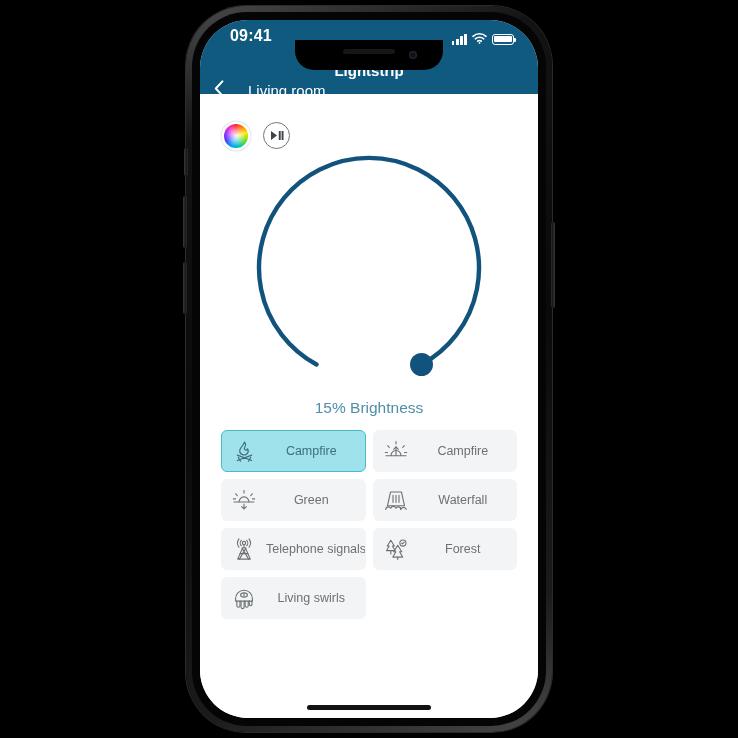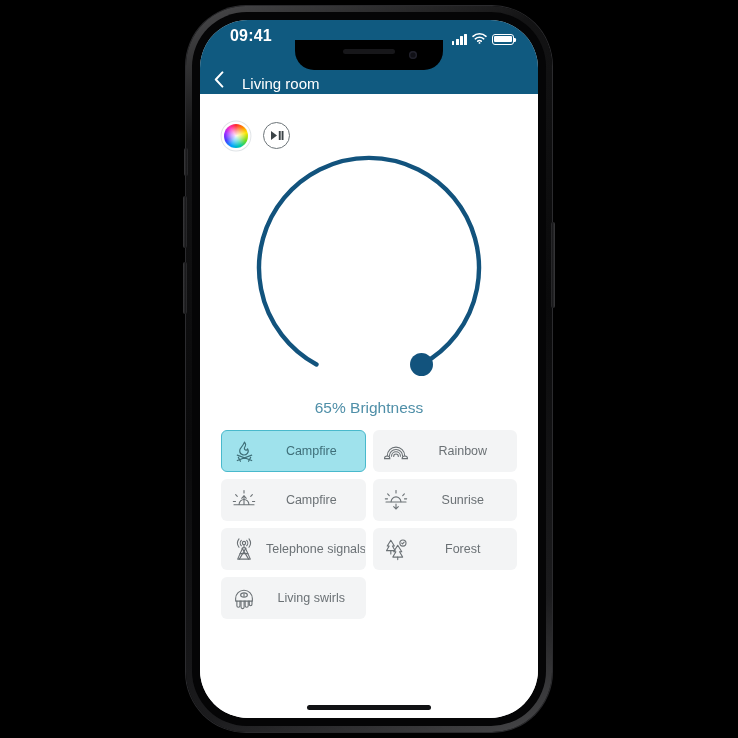--- a/index.html
+++ b/index.html
@@ -154,24 +154,24 @@
   .battery span { display: block; height: 100%; width: 100%; background: #ffffff; border-radius: 1px; }
 
   .nav-bar {
     position: absolute;
     left: 0; right: 0; top: 34px;
     height: 40px;
   }
   .nav-back {
     position: absolute;
     left: 14px;
-    top: 4px;
-    display: flex;
-    align-items: flex-end;
-    gap: 18px;
+    top: 19px;
+    display: flex;
+    align-items: center;
+    gap: 24px;
     height: 34px;
     cursor: pointer;
   }
   .nav-back-label {
     color: #ffffff;
     font-size: 15px;
   }
   .nav-title {
     position: absolute;
     left: 0; right: 0;
@@ -346,20 +346,21 @@
 
       <div class="nav-bar">
         <div class="nav-back">
           <span>
             <svg width="10" height="17" viewBox="0 0 10 17" fill="none">
               <path d="M8.4 1.4L1.8 8.5l6.6 7.1" stroke="#fff" stroke-width="2" stroke-linecap="round" stroke-linejoin="round"></path>
             </svg>
           </span>
           <span class="nav-back-label">Living room</span>
         </div>
+        <div class="nav-title">Lightstrip</div>
       </div>
     </div>
 
     <div class="content">
 
       <div class="quick-row">
         <div class="color-wheel"></div>
         <div class="play-pause">
           <svg width="14" height="11" viewBox="0 0 14 11" fill="none">
             <path d="M1 1L7 5.5L1 10z" fill="#3c4448"></path>
@@ -373,48 +374,35 @@
         <svg class="dial-svg" width="250" height="240" viewBox="0 0 250 240">
 
           <path d="M 72.5 212.5 A 110 110 0 1 1 177.5 212.5" fill="none" stroke="#ffffff" stroke-width="11" stroke-linecap="round"></path>
 
           <path d="M 72.5 212.5 A 110 110 0 1 1 177.5 212.5" fill="none" stroke="#12537D" stroke-width="4.4" stroke-linecap="round"></path>
 
           <circle cx="177.5" cy="212.5" r="11.5" fill="#12537D"></circle>
         </svg>
       </div>
 
-      <div class="brightness-label">65% Brightness</div>
+      <div class="brightness-label">15% Brightness</div>
 
       <div class="scene-grid">
 
         <div class="scene-tile selected">
           <span class="scene-icon">
             <svg width="25" height="25" viewBox="0 0 26 26" fill="none" stroke="currentColor" stroke-width="1.2" stroke-linecap="round" stroke-linejoin="round">
               <path d="M13 3.2c2.1 2.5 1.1 4 .3 5.1-.9 1.3-.4 2.6.7 3.1.9.4 2-.2 2.2-1.3.9 1.5.9 3.4-.2 4.8-1.1 1.4-2.9 2-4.6 1.6-1.9-.4-3.3-2.1-3.4-4-.1-2 1-3.2 2-4.3 1.3-1.4 2-2.9 3-5z"></path>
               <path d="M5.5 22.4l15-5.6M20.5 22.4l-15-5.6"></path>
               <path d="M6.6 19.1l2.2 4.1M19.4 19.1l-2.2 4.1"></path>
             </svg>
           </span>
           <span class="scene-label">Campfire</span>
         </div>
 
-        <div class="scene-tile">
-          <span class="scene-icon">
-            <svg width="26" height="22" viewBox="0 0 28 22" fill="none" stroke="currentColor" stroke-width="1.15" stroke-linecap="round">
-              <path d="M4.6 16.2a9.4 9.4 0 0 1 18.8 0"></path>
-              <path d="M6.9 16.4a7.1 7.1 0 0 1 14.2 0"></path>
-              <path d="M9.2 16.6a4.8 4.8 0 0 1 9.6 0"></path>
-              <path d="M11.5 16.8a2.5 2.5 0 0 1 5 0"></path>
-              <path d="M1.6 19.2c0-1.6 1.3-2.9 2.9-2.9s2.9 1.3 2.9 2.9H1.6z"></path>
-              <path d="M20.6 19.2c0-1.6 1.3-2.9 2.9-2.9s2.9 1.3 2.9 2.9h-5.8z"></path>
-            </svg>
-          </span>
-          <span class="scene-label">Rainbow</span>
-        </div>
 
         <div class="scene-tile">
           <span class="scene-icon">
             <svg width="26" height="25" viewBox="0 0 26 26" fill="none" stroke="currentColor" stroke-width="1.15" stroke-linecap="round">
               <path d="M7.9 17.1a5.1 5.1 0 0 1 10.2 0"></path>
               <path d="M2.6 17.4h20.8"></path>
               <path d="M13 2.6v2.5M13 17.1V8.3"></path>
               <path d="M10.6 10.7L13 8.2l2.4 2.5"></path>
               <path d="M4.3 6.9l1.7 1.8M21.7 6.9L20 8.7"></path>
               <path d="M1.9 14.1h2.3M21.8 14.1h2.3"></path>
@@ -427,23 +415,34 @@
           <span class="scene-icon">
             <svg width="26" height="25" viewBox="0 0 26 26" fill="none" stroke="currentColor" stroke-width="1.15" stroke-linecap="round">
               <path d="M7.9 14.3a5.1 5.1 0 0 1 10.2 0"></path>
               <path d="M2.6 14.6h20.8"></path>
               <path d="M13 2.6v2.5"></path>
               <path d="M13 16.6v5.3M10.6 19.4L13 21.9l2.4-2.5"></path>
               <path d="M4.3 6.1l1.7 1.8M21.7 6.1L20 7.9"></path>
               <path d="M1.9 11.3h2.3M21.8 11.3h2.3"></path>
             </svg>
           </span>
-          <span class="scene-label">Sunrise</span>
-        </div>
-
+          <span class="scene-label">Green</span>
+        </div>
+
+        <div class="scene-tile">
+          <span class="scene-icon">
+            <svg width="26" height="25" viewBox="0 0 26 26" fill="none" stroke="currentColor" stroke-width="1.15" stroke-linecap="round" stroke-linejoin="round">
+              <path d="M7.3 4.2h11.4l3.2 14.3H4.1L7.3 4.2z"></path>
+              <path d="M9.9 7.5v7.4M13 7.5v7.4M16.1 7.5v7.4"></path>
+              <path d="M2.4 22.3c0-1.5 1.2-2.7 2.7-2.7 1 0 1.9.6 2.4 1.4.4-1.1 1.5-1.9 2.7-1.9s2.3.8 2.7 1.9c.5-.8 1.4-1.4 2.4-1.4 1.5 0 2.7 1.2 2.7 2.7"></path>
+              <path d="M18 22.3c.3-1.3 1.4-2.2 2.8-2.2 1.4 0 2.5.9 2.8 2.2"></path>
+            </svg>
+          </span>
+          <span class="scene-label">Waterfall</span>
+        </div>
 
         <div class="scene-tile">
           <span class="scene-icon">
             <svg width="26" height="25" viewBox="0 0 26 26" fill="none" stroke="currentColor" stroke-width="1.15" stroke-linecap="round" stroke-linejoin="round">
               <circle cx="13" cy="6.3" r="1.7"></circle>
               <path d="M10.2 3.5a4 4 0 0 0 0 5.6M15.8 3.5a4 4 0 0 1 0 5.6"></path>
               <path d="M7.8 1.9a7.3 7.3 0 0 0 0 8.8M18.2 1.9a7.3 7.3 0 0 1 0 8.8"></path>
               <path d="M13 8v3.2"></path>
               <path d="M11.7 11.2h2.6L19.6 23H6.4l5.3-11.8z"></path>
               <path d="M8.9 17.3h8.2"></path>

